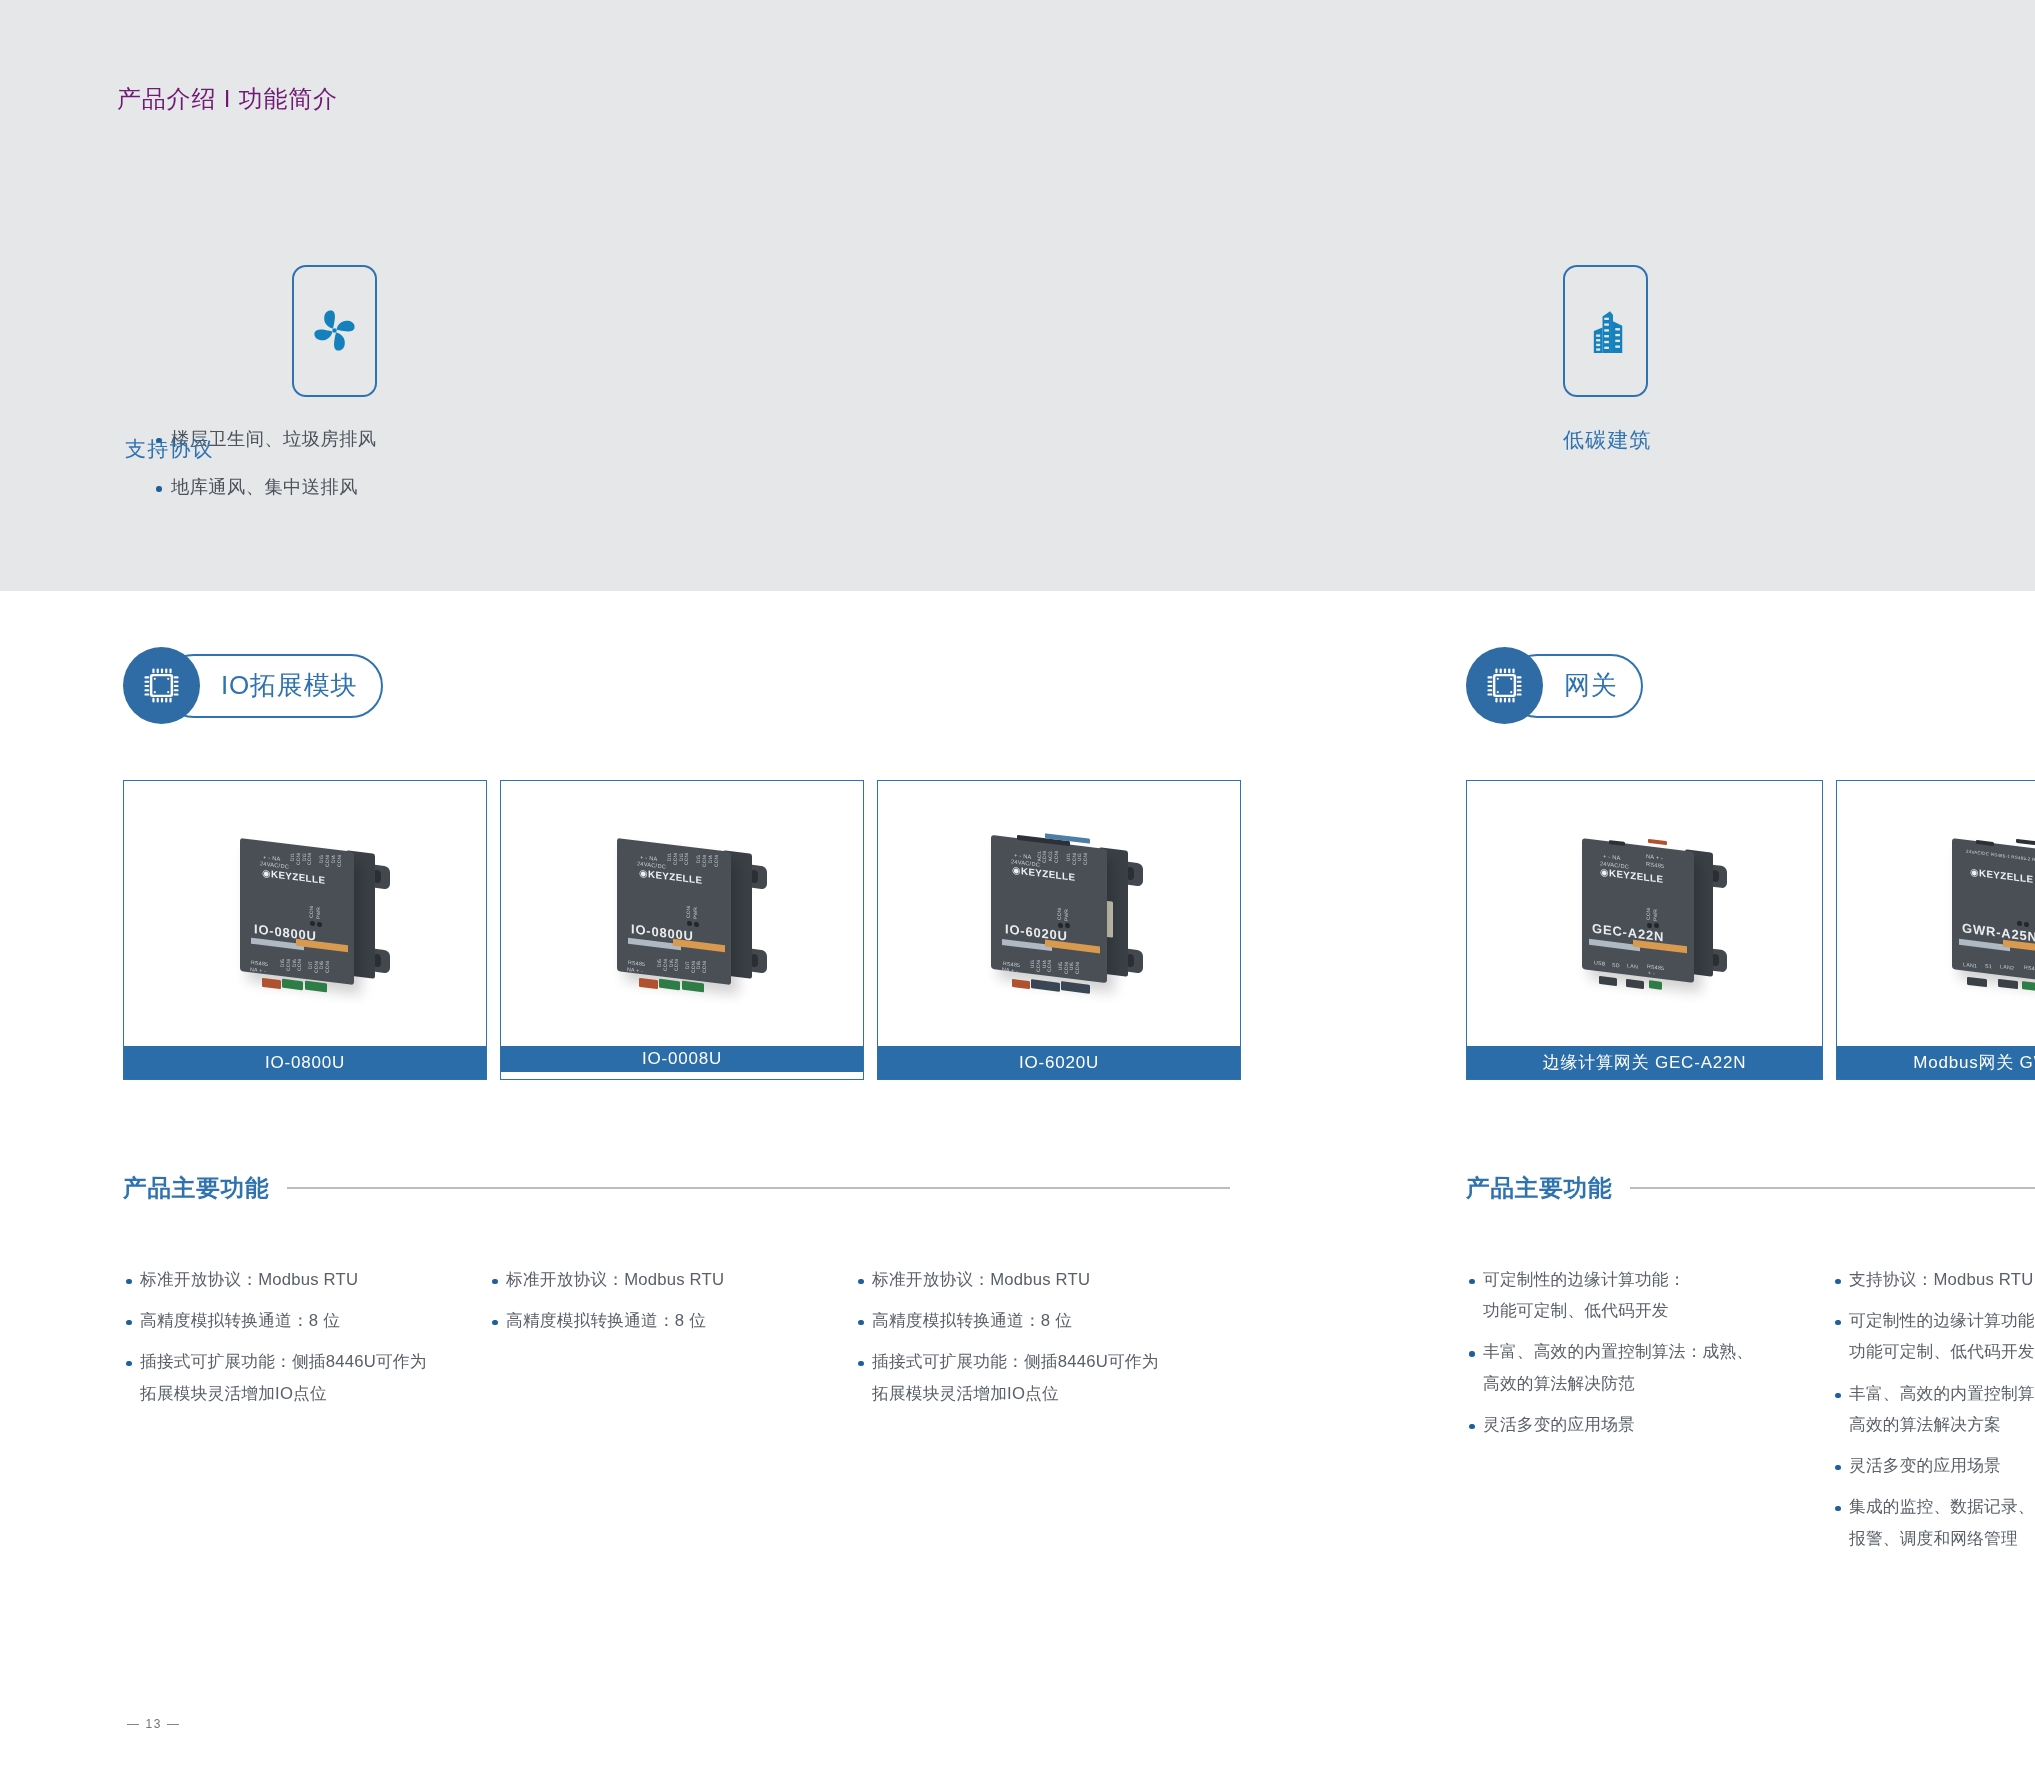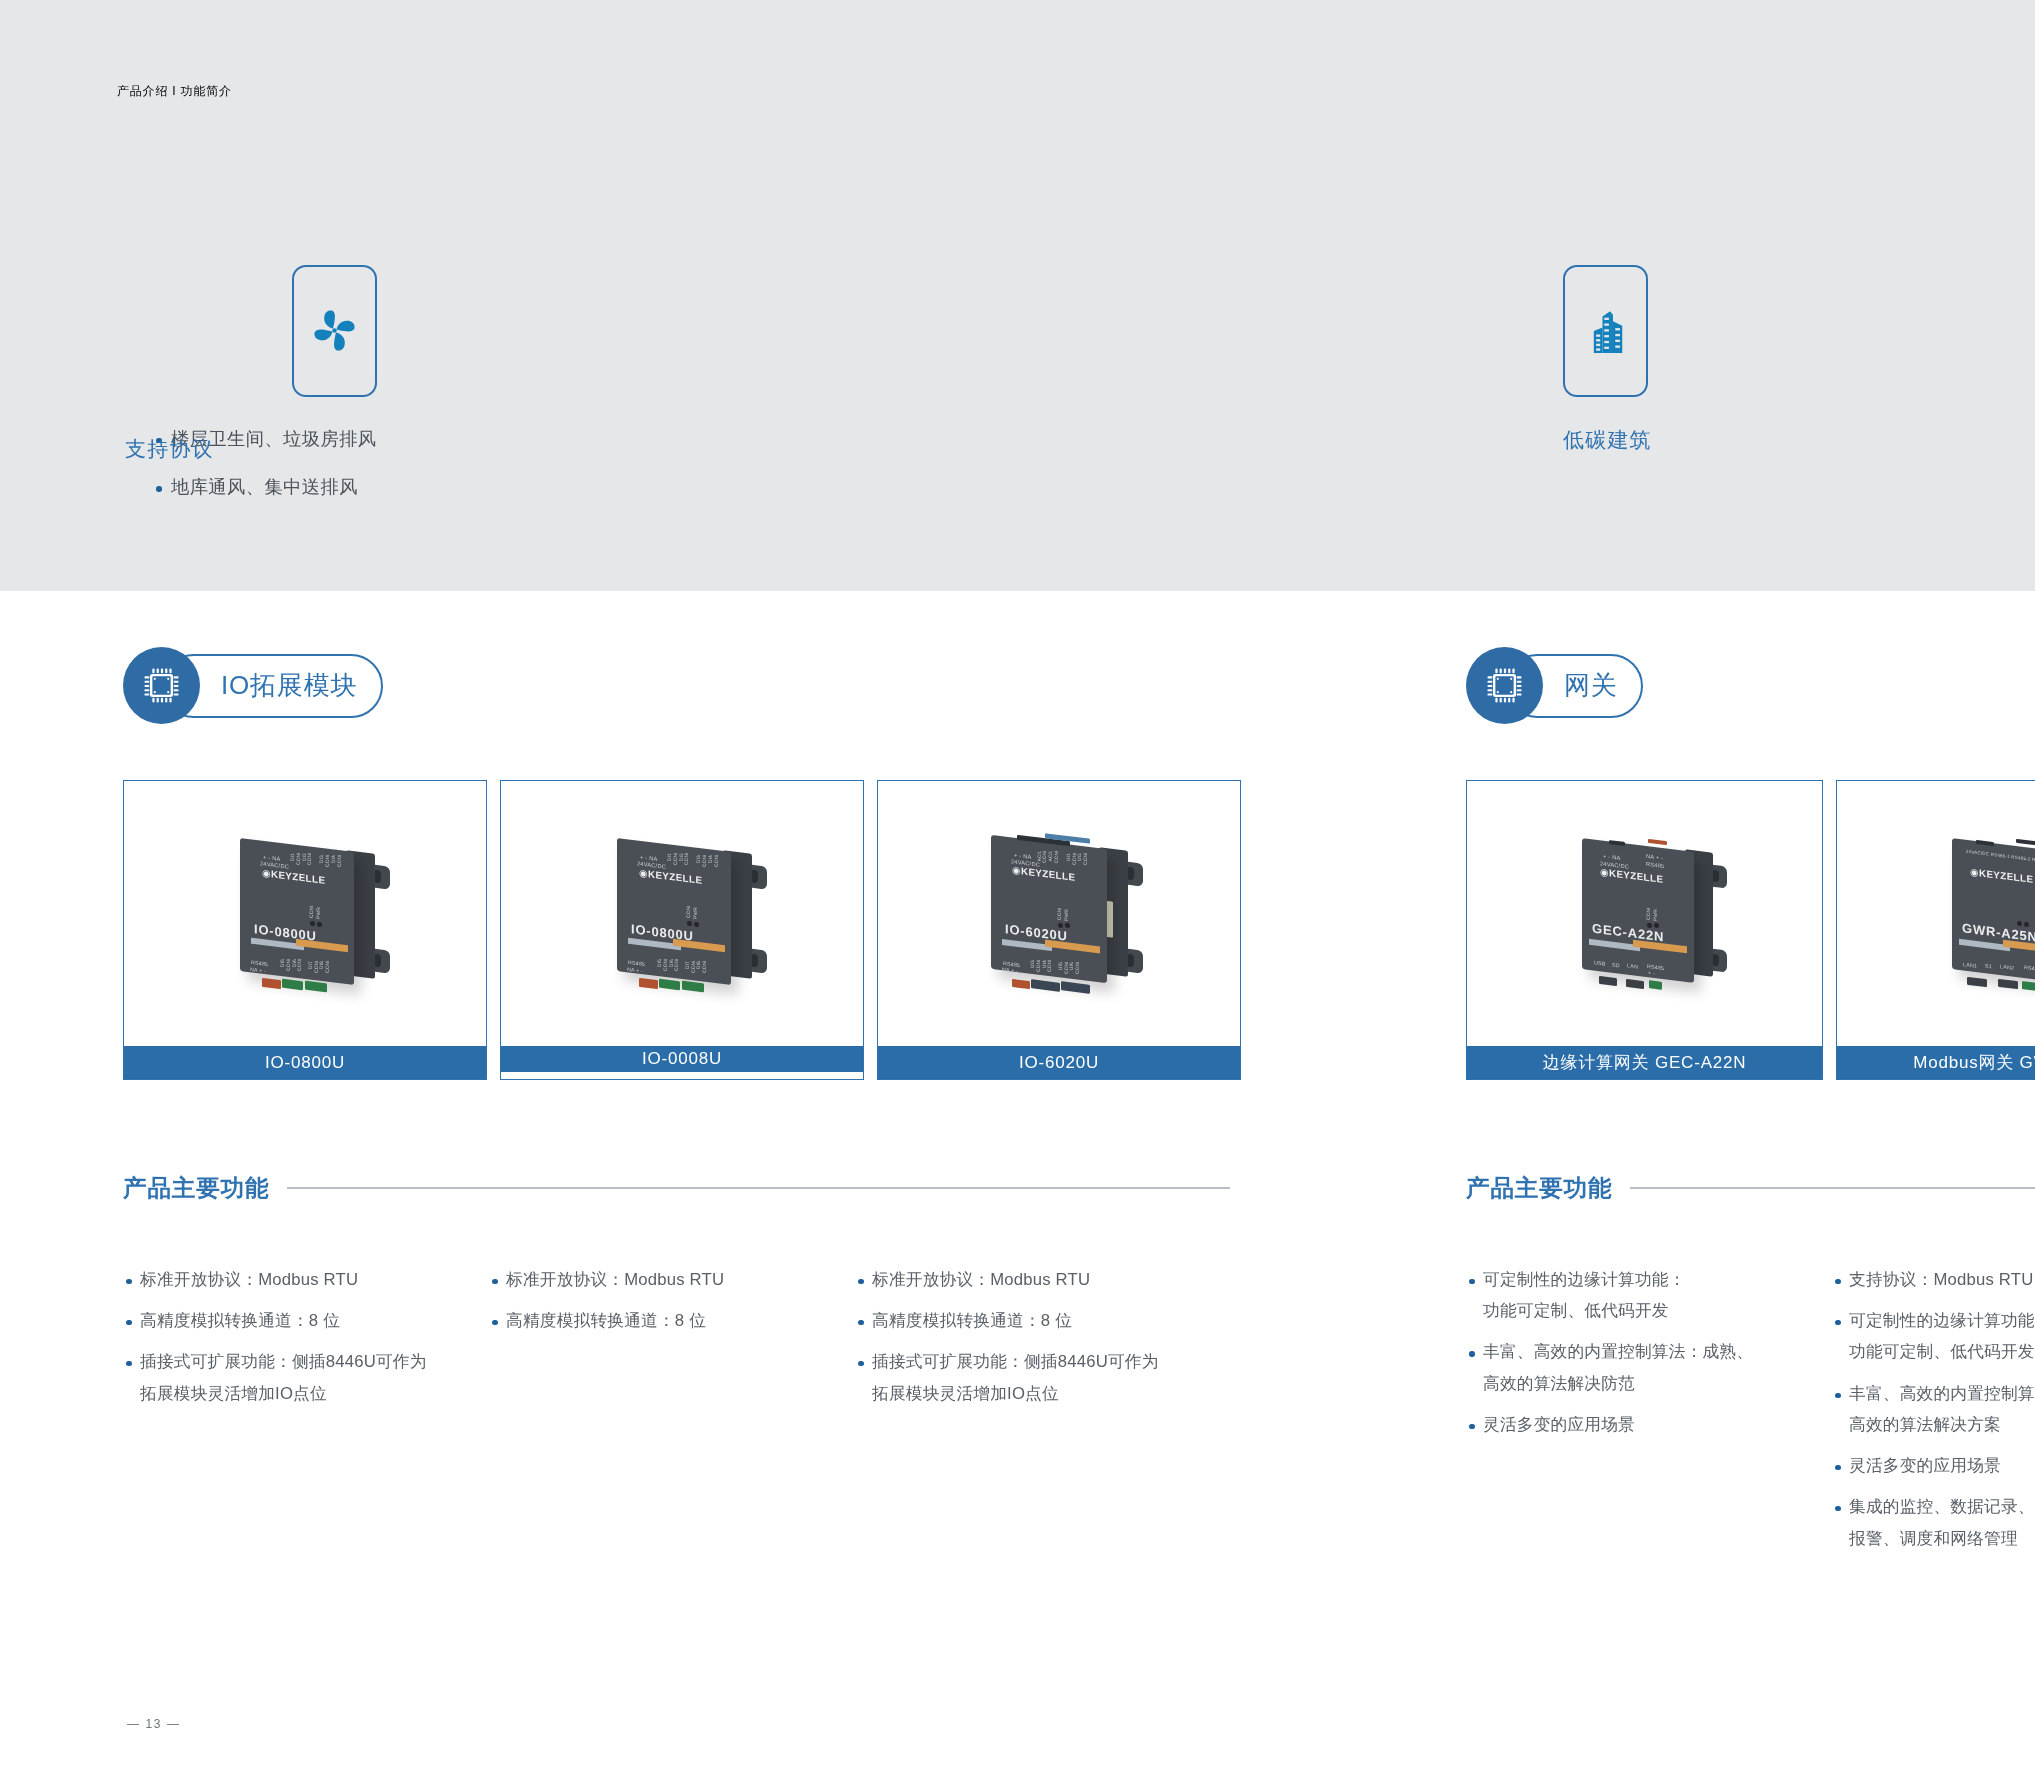--- a/index.html
+++ b/index.html
@@ -13,21 +13,21 @@
 
   
   .grey-band {
     position: absolute; left: 0; top: 0; width: 2622px; height: 591px;
     background: #e5e7e9;
   }
 
   
   .runhead {
     position: absolute; top: 83px;
-    font-size: 12px; color: #000000; letter-spacing: 0.8px; white-space: nowrap;
+    font-size: 24px; color: #701a75; letter-spacing: 0.8px; white-space: nowrap;
   }
   .runhead.left  { left: 117px; }
 
   
   .scn { position: absolute; display: flex; align-items: flex-end; flex-direction: column; }
   .scn .frame {
     width: 85px; height: 132px; border: 2.4px solid #2f72b0; border-radius: 14px;
     display: flex; align-items: center; justify-content: center;
     background: transparent; flex: none;
   }

